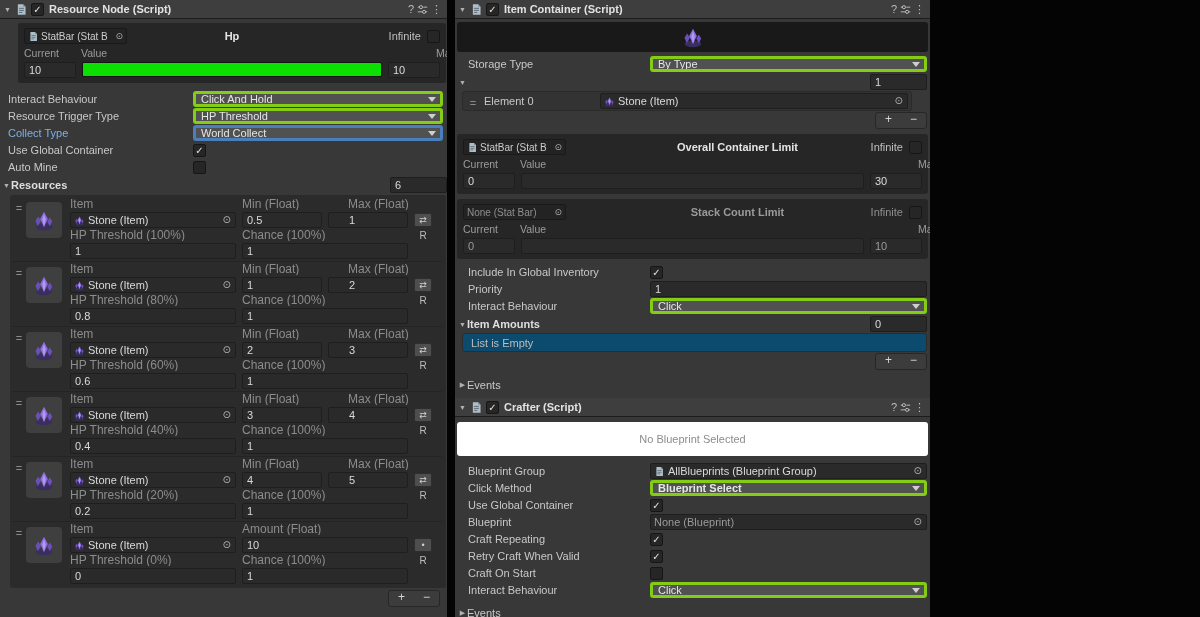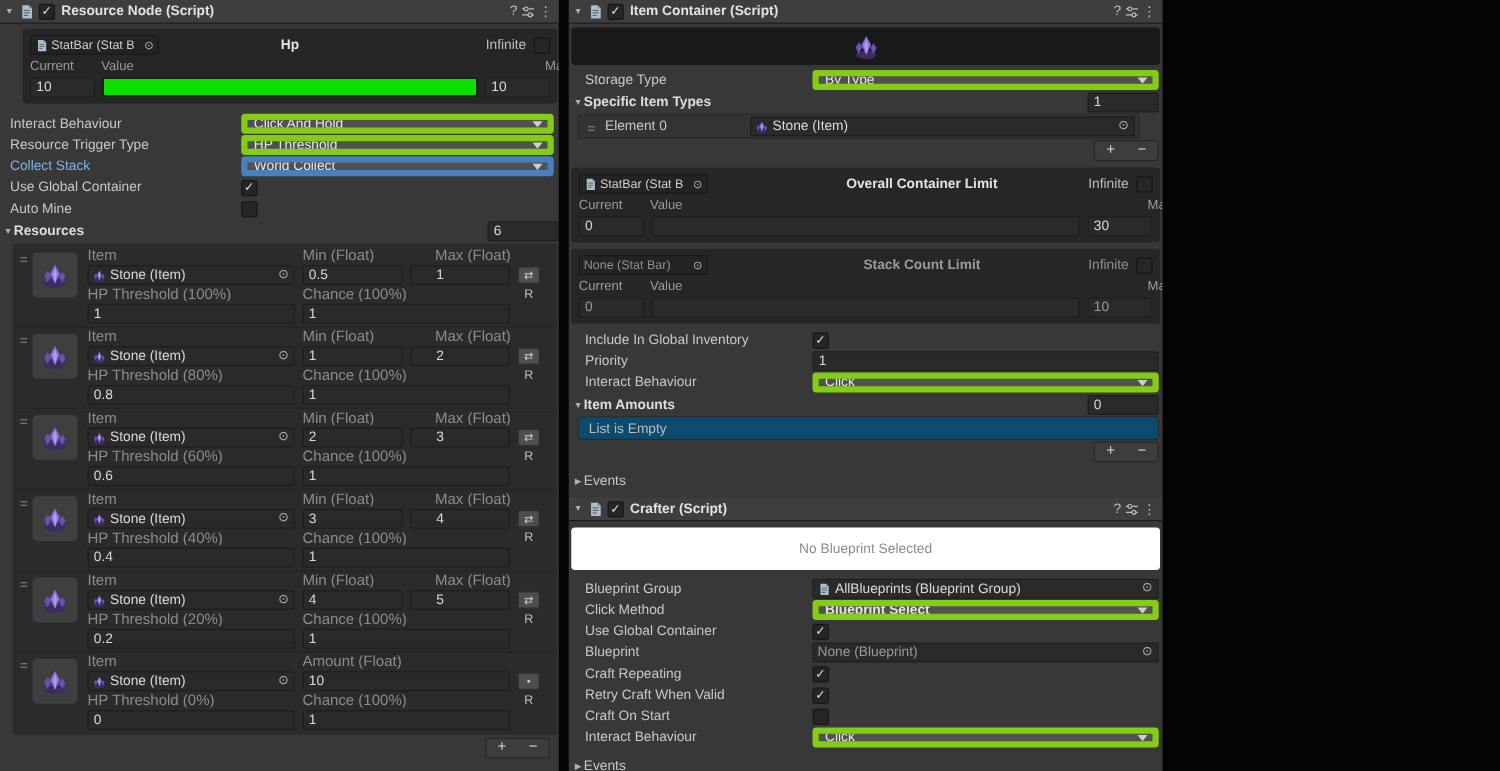--- a/index.html
+++ b/index.html
@@ -21,21 +21,21 @@
   .checkbox { width:13px; height:13px; flex:0 0 13px; background:#262626; border:1px solid #161616; border-radius:2px; font-size:10px; line-height:11px; text-align:center; color:#e0e0e0; }
 
   .row  { display:flex; align-items:center; height:16px; margin:1px 4px 0 8px; }
   .rrow { display:flex; align-items:center; height:16px; margin:1px 3px 0 13px; }
   .lbl  { width:185px; flex:0 0 185px; white-space:nowrap; overflow:hidden; }
   .rrow .lbl { width:182px; flex:0 0 182px; }
   .blue { color:var(--highlight-blue); }
   .bold { font-weight:bold; color:#dedede; }
   .flex1 { flex:1 1 auto; min-width:0; }
 
-  .dropdown { flex:1; height:16px; background:#515151; border:5px solid #84cc16; border-radius:3px; display:flex; align-items:center; padding:0 14px 0 5px; color:#e6e6e6; position:relative; white-space:nowrap; overflow:hidden; }
+  .dropdown { flex:1; height:16px; background:#515151; border:3px solid #84cc16; border-radius:3px; display:flex; align-items:center; padding:0 14px 0 5px; color:#e6e6e6; position:relative; white-space:nowrap; overflow:hidden; }
   .dropdown.selected { border-color:var(--focus-border); }
   .dd-arrow { position:absolute; right:4px; top:50%; margin-top:-2px; width:0; height:0; border-left:4px solid transparent; border-right:4px solid transparent; border-top:5px solid #cfcfcf; }
   .bold-val { font-weight:bold; }
 
   .input { display:inline-block; background:#2a2a2a; border:1px solid #1e1e1e; border-radius:2px; height:16px; line-height:14px; padding:0 4px; color:#dadada; overflow:hidden; white-space:nowrap; }
   .objfield { background:#2a2a2a; border:1px solid #1e1e1e; border-radius:2px; height:16px; display:flex; align-items:center; gap:3px; padding:0 4px 0 3px; color:#dadada; overflow:hidden; white-space:nowrap; }
   .picker { margin-left:auto; color:#b4b4b4; font-size:10px; line-height:10px; }
   .w52 { width:52px; flex:0 0 52px; }
   .count { margin-left:auto; width:57px; flex:0 0 57px; }
 
@@ -168,21 +168,21 @@
     </div>
   </div>
   <div class="row">
     <span class="lbl">Resource Trigger Type</span>
     <div class="dropdown">
       <span>HP Threshold</span>
       <span class="dd-arrow"></span>
     </div>
   </div>
   <div class="row">
-    <span class="lbl blue">Collect Stack</span>
+    <span class="lbl blue">Collect Type</span>
     <div class="dropdown selected">
       <span>World Collect</span>
       <span class="dd-arrow"></span>
     </div>
   </div>
   <div class="row">
     <span class="lbl">Use Global Container</span>
     <span class="checkbox">✓</span>
   </div>
   <div class="row">
@@ -403,21 +403,20 @@
   <div class="rrow">
     <span class="lbl">Storage Type</span>
     <div class="dropdown">
       <span>By Type</span>
       <span class="dd-arrow"></span>
     </div>
   </div>
 
   <div class="foldrow-r">
     <span class="fold">▼</span>
-    <span class="bold flex1">Specific Item Types</span>
     <span class="input count">1</span>
   </div>
 
   <div class="listbox">
     <span class="drag">=</span>
     <span class="elbl">Element 0</span>
     <div class="objfield">
       <svg class="icn12">
           <use href="#icon-gem"></use>
         </svg>

